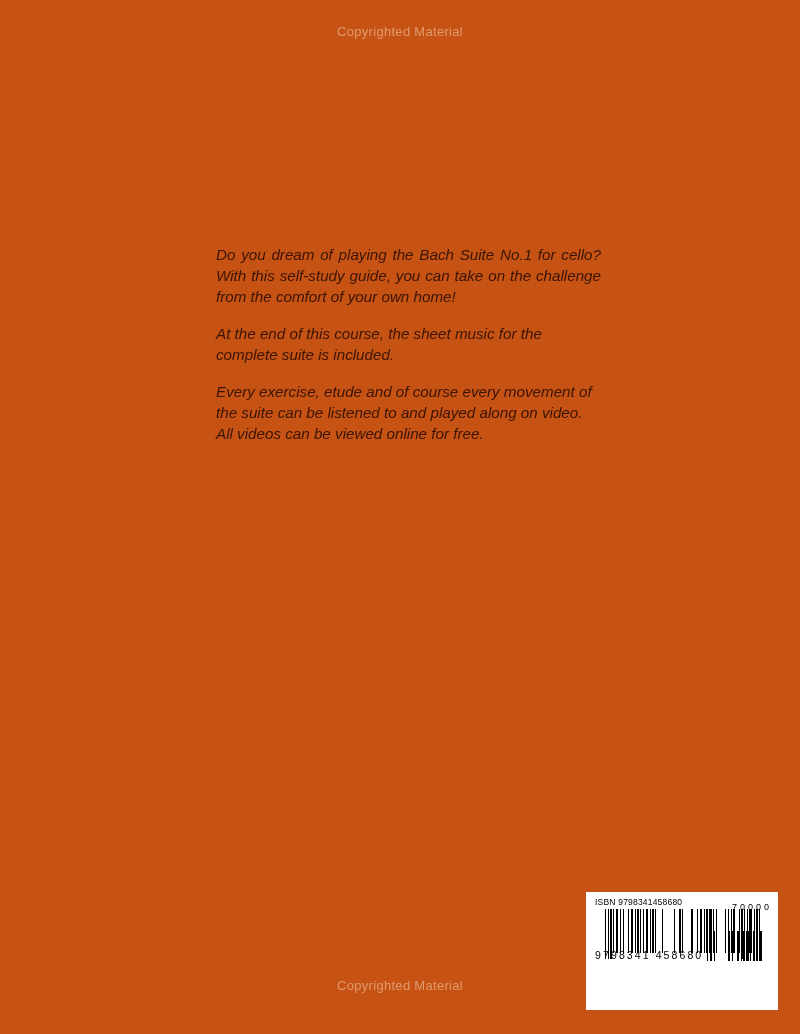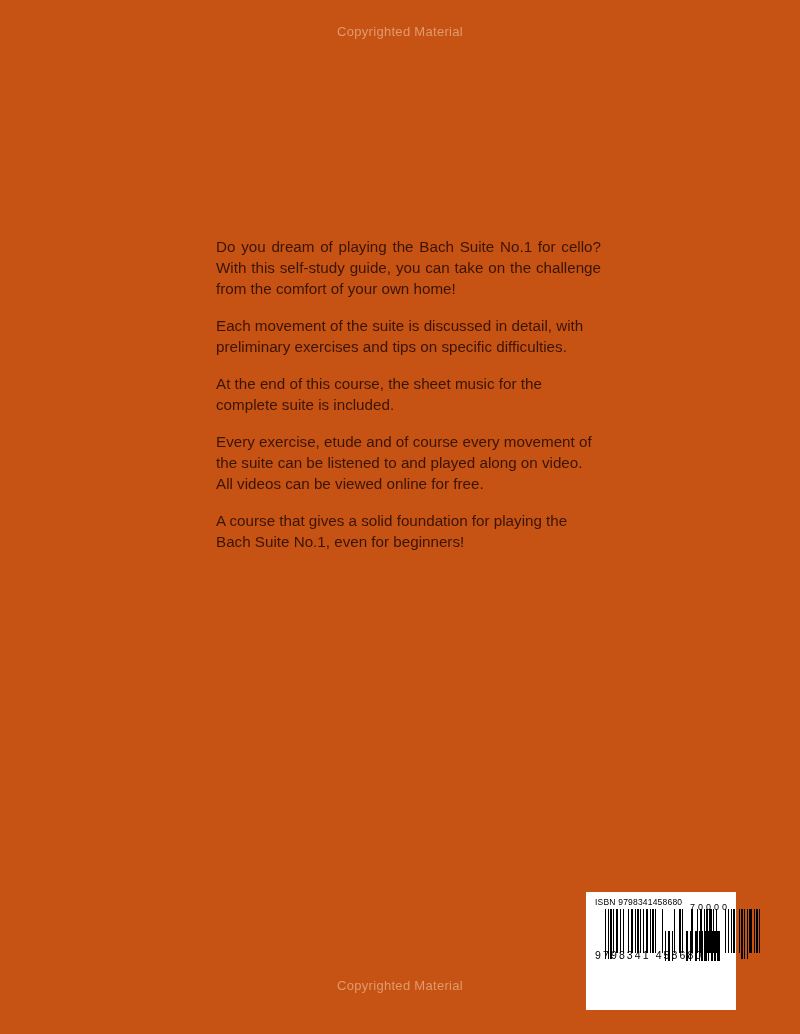--- a/index.html
+++ b/index.html
@@ -36,33 +36,34 @@
     position: absolute;
     left: 216px;
     top: 228px;
     width: 385px;
     color: #3b1404;
     font-size: 15.2px;
     line-height: 21px;
     font-family: "Liberation Sans", sans-serif;
   }
   .blurb p {
-    margin: 8px 0 16px 0;
+    margin: 16px 0 16px 0;
+    font-style: italic;
   }
   .blurb p:last-child { margin-bottom: 0; }
   .blurb p.justified {
     text-align: justify;
   }
 
   
   .barcode-block {
     position: absolute;
     left: 586px;
     top: 892px;
-    width: 150px;
+    width: 192px;
     height: 118px;
     background: #ffffff;
     box-sizing: border-box;
     padding: 5px 7px 4px 7px;
     font-family: "Liberation Sans", sans-serif;
   }
   .isbn-text {
     font-size: 8.5px;
     color: #000;
     margin: 0 0 2px 2px;
@@ -112,24 +113,22 @@
 </style>
 </head>
 <body>
 
 <div class="page">
 
   <div class="watermark watermark-top">Copyrighted Material</div>
 
   <div class="blurb">
     <p class="justified">Do you dream of playing the Bach Suite No.1 for cello? With this self-study guide, you can take on the challenge from the comfort of your own home!</p>
-    <p>Each movement of the suite is discussed in detail, with preliminary exercises and tips on specific difficulties.</p>
     <p>At the end of this course, the sheet music for the complete suite is included.</p>
     <p>Every exercise, etude and of course every movement of the suite can be listened to and played along on video. All videos can be viewed online for free.</p>
-    <p>A course that gives a solid foundation for playing the Bach Suite No.1, even for beginners!</p>
   </div>
 
   <div class="barcode-block">
     <div class="isbn-text">ISBN 9798341458680</div>
     <div class="addon-digits">70000</div>
     <div class="bars-main" id="bars-main">
       <div class="ean-lead">9</div>
       <div class="ean-digits">798341 458680</div>
       <div class="bars-addon" id="bars-addon">
           <div class="bar" style="left: 0px; width: 1.3px; height: 30px;"></div>

